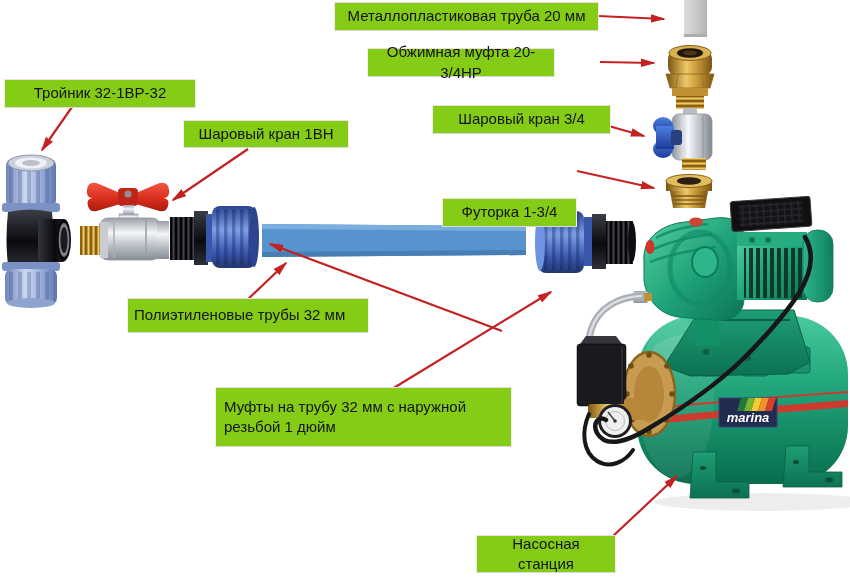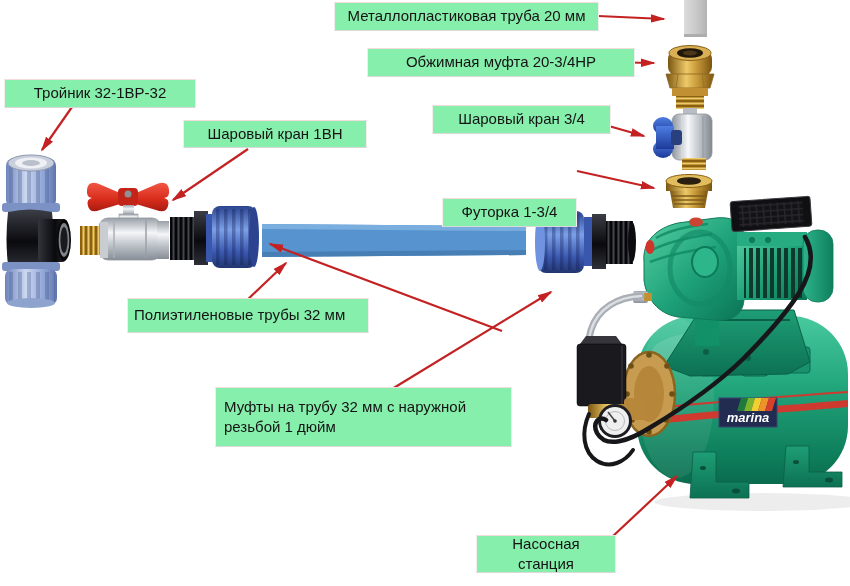--- a/index.html
+++ b/index.html
@@ -1,19 +1,19 @@
 <!DOCTYPE html>
 <html><head>
 <meta charset="utf-8">
 <style>
   html,body{margin:0;padding:0;background:#fff;}
   #canvas{position:relative;width:850px;height:586px;background:#fff;overflow:hidden;
           font-family:"Liberation Sans",sans-serif;}
   #scene{position:absolute;left:0;top:0;}
-  .label{position:absolute;background:#86efac;color:#141414;
+  .label{position:absolute;background:#84cc16;color:#141414;
          font:15px/1.35 "Liberation Sans",sans-serif;
          display:flex;align-items:center;justify-content:center;text-align:center;
          border:1px solid #f3eded;border-top-color:#f3dcdc;border-bottom-color:#d9d9d9;
          padding:2px 6px;box-sizing:border-box;}
   .label.left{justify-content:flex-start;text-align:left;}
 </style>
 </head>
 <body>
 
 <div id="canvas">
@@ -345,29 +345,29 @@
     <line x1="248" y1="149" x2="173" y2="200" marker-end="url(#ah)"></line>
     <line x1="245" y1="302" x2="286" y2="263" marker-end="url(#ah)"></line>
     <line x1="392" y1="389" x2="551" y2="292" marker-end="url(#ah)"></line>
     <line x1="502" y1="331" x2="270" y2="244" marker-end="url(#ah)"></line>
     <line x1="612" y1="537" x2="677" y2="476" marker-end="url(#ah)"></line>
   </g>
 </svg>
 
 <div class="label" style="left:334px;top:2px;width:265px;height:29px;">Металлопластиковая труба 20 мм</div>
 
-<div class="label" style="left:367px;top:48px;width:268px;height:29px;">Обжимная муфта 20-3/4НР</div>
+<div class="label" style="left:367px;top:48px;width:188px;height:29px;">Обжимная муфта 20-3/4НР</div>
 
 <div class="label" style="left:432px;top:105px;width:179px;height:29px;">Шаровый кран 3/4</div>
 
 <div class="label" style="left:442px;top:158px;width:135px;height:29px;margin-top:40px;">Футорка 1-3/4</div>
 
 <div class="label" style="left:4px;top:79px;width:192px;height:29px;text-align:center;">Тройник 32-1ВР-32</div>
 
-<div class="label" style="left:183px;top:120px;width:184px;height:28px;">Шаровый кран 1ВН</div>
+<div class="label" style="left:183px;top:120px;width:166px;height:28px;">Шаровый кран 1ВН</div>
 
 <div class="label left" style="left:127px;top:298px;width:242px;height:35px;">Полиэтиленовые трубы 32 мм</div>
 
 <div class="label left" style="left:215px;top:387px;width:297px;height:60px;padding-left:8px;">Муфты на трубу 32 мм с наружной резьбой 1 дюйм</div>
 
 <div class="label" style="left:476px;top:535px;width:140px;height:38px;">Насосная станция</div>
 
 </div>
 
 </body></html>

